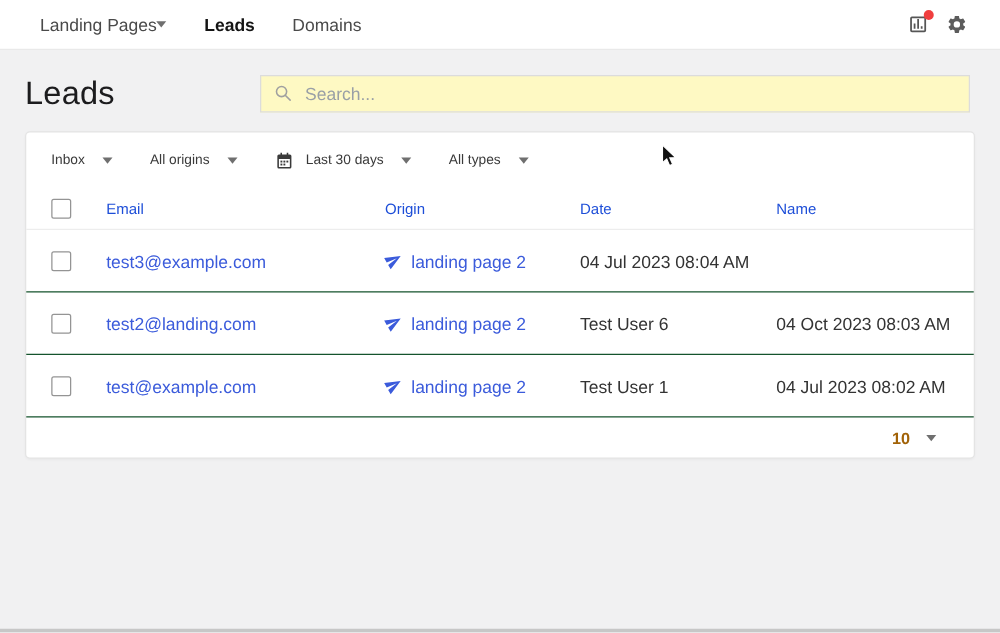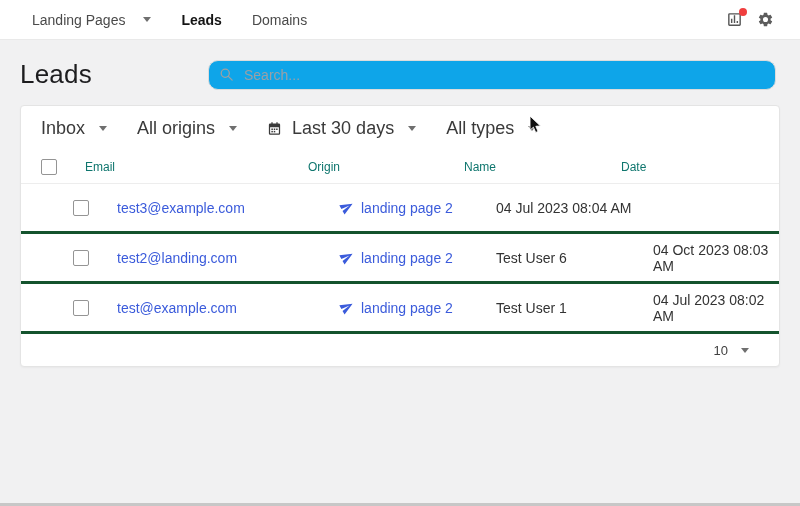--- a/index.html
+++ b/index.html
@@ -10,21 +10,21 @@
     position:relative;
     color:#222;
   }
 
   
   .topbar {
     height:40px; background:#ffffff; border-bottom:1px solid #e9e9e9;
     display:flex; align-items:center; padding:0 26px 0 32px;
   }
   .nav-item {
-    font-size:14px; color:#4a4a4a; display:flex; align-items:center; gap:18px;
+    font-size:14px; color:#4a4a4a; display:flex; align-items:center; gap:0;
     margin-right:30px; cursor:pointer; white-space:nowrap;
   }
   .nav-item.active { font-weight:700; color:#141414; }
   .caret {
     width:0; height:0; display:inline-block;
     border-left:4.5px solid transparent; border-right:4.5px solid transparent;
     border-top:5px solid #6f6f6f;
   }
   .topbar-spacer { flex:1; }
   .icon-btn { position:relative; margin-left:14px; display:flex; align-items:center; cursor:pointer; }
@@ -32,61 +32,61 @@
     position:absolute; top:-3px; right:-4px; width:8px; height:8px;
     border-radius:50%; background:#f03e3e;
   }
 
   
   .page-head {
     display:flex; align-items:center; padding:19px 24px 15px 20px;
   }
   .page-title { font-size:26px; font-weight:500; color:#1c1c1e; letter-spacing:.2px; }
   .search-box {
-    margin-left:auto; width:568px; height:30px; background:#0ea5e9;
-    border:1px solid #dcdcdc; border-radius:10px;
+    margin-left:auto; width:568px; height:30px; background:#fef9c3;
+    border:1px solid #dcdcdc; border-radius:0;
     display:flex; align-items:center; padding:0 10px; gap:10px;
   }
   .search-box input {
     border:none; outline:none; flex:1; font-size:14px;
     font-family:"Liberation Sans", sans-serif; color:#333; background:transparent;
   }
   .search-box input::placeholder { color:#9aa0a6; }
 
   
   .card {
     margin:0 20px; background:#fff; border:1px solid #e4e4e4; border-radius:4px;
     box-shadow:0 1px 2px rgba(0,0,0,.04);
   }
   .filters { display:flex; align-items:center; height:44px; padding:0 20px; }
   .filter {
     display:flex; align-items:center; gap:14px; margin-right:30px;
-    font-size:18px; color:#3a3a3a; cursor:pointer; white-space:nowrap;
+    font-size:11px; color:#3a3a3a; cursor:pointer; white-space:nowrap;
   }
   .filter .cal { margin-right:-4px; }
 
   .grid-row {
     display:grid; grid-template-columns:64px 223px 156px 157px 1fr;
     align-items:center;
   }
   .thead { height:34px; border-bottom:1px solid #ededed; }
-  .th { font-size:12px; color:#0f766e; font-weight:400; }
-  .trow { height:50px; border-bottom:3px solid #14532d; font-size:14px;padding-left:32px; }
+  .th { font-size:12px; color:#1d4ed8; font-weight:400; }
+  .trow { height:50px; border-bottom:1px solid #14532d; font-size:14px; }
   .cell-check { padding-left:20px; }
   .checkbox {
     width:16px; height:16px; border:1.5px solid #949494; border-radius:2px;
     background:#fff; cursor:pointer;
   }
   .link { color:#3b5bdb; text-decoration:none; cursor:pointer; }
   .origin-link { display:flex; gap:7px; }
   .plain { color:#333; }
 
   .tfoot {
     height:32px; display:flex; align-items:center; justify-content:flex-end;
-    padding-right:30px; gap:13px; font-size:13px; color:#404040;
+    padding-right:30px; gap:13px; font-size:13px; color:#a16207;font-weight:bold;
   }
 
   
   .cursor { position:absolute; left:529px; top:115px; pointer-events:none; z-index:50; }
 
   
   .bottom-edge {
     position:absolute; left:0; right:0; bottom:0; height:3px; background:#c7c7c7;
   }
 </style>
@@ -158,22 +158,22 @@
       <span class="caret"></span>
     </div>
   </div>
 
   <div class="grid-row thead">
     <div class="cell-check">
       <div class="checkbox"></div>
     </div>
     <div class="th">Email</div>
     <div class="th">Origin</div>
+    <div class="th">Date</div>
     <div class="th">Name</div>
-    <div class="th">Date</div>
   </div>
 
   <div class="grid-row trow">
     <div class="cell-check">
       <div class="checkbox"></div>
     </div>
     <a class="link">test3@example.com</a>
     <a class="link origin-link">
       <svg width="14" height="14" viewBox="0 0 24 24" style="transform:rotate(-30deg)">
         <path fill="#3b5bdb" d="M2.01 21 23 12 2.01 3 2 10l15 2-15 2z"></path>

